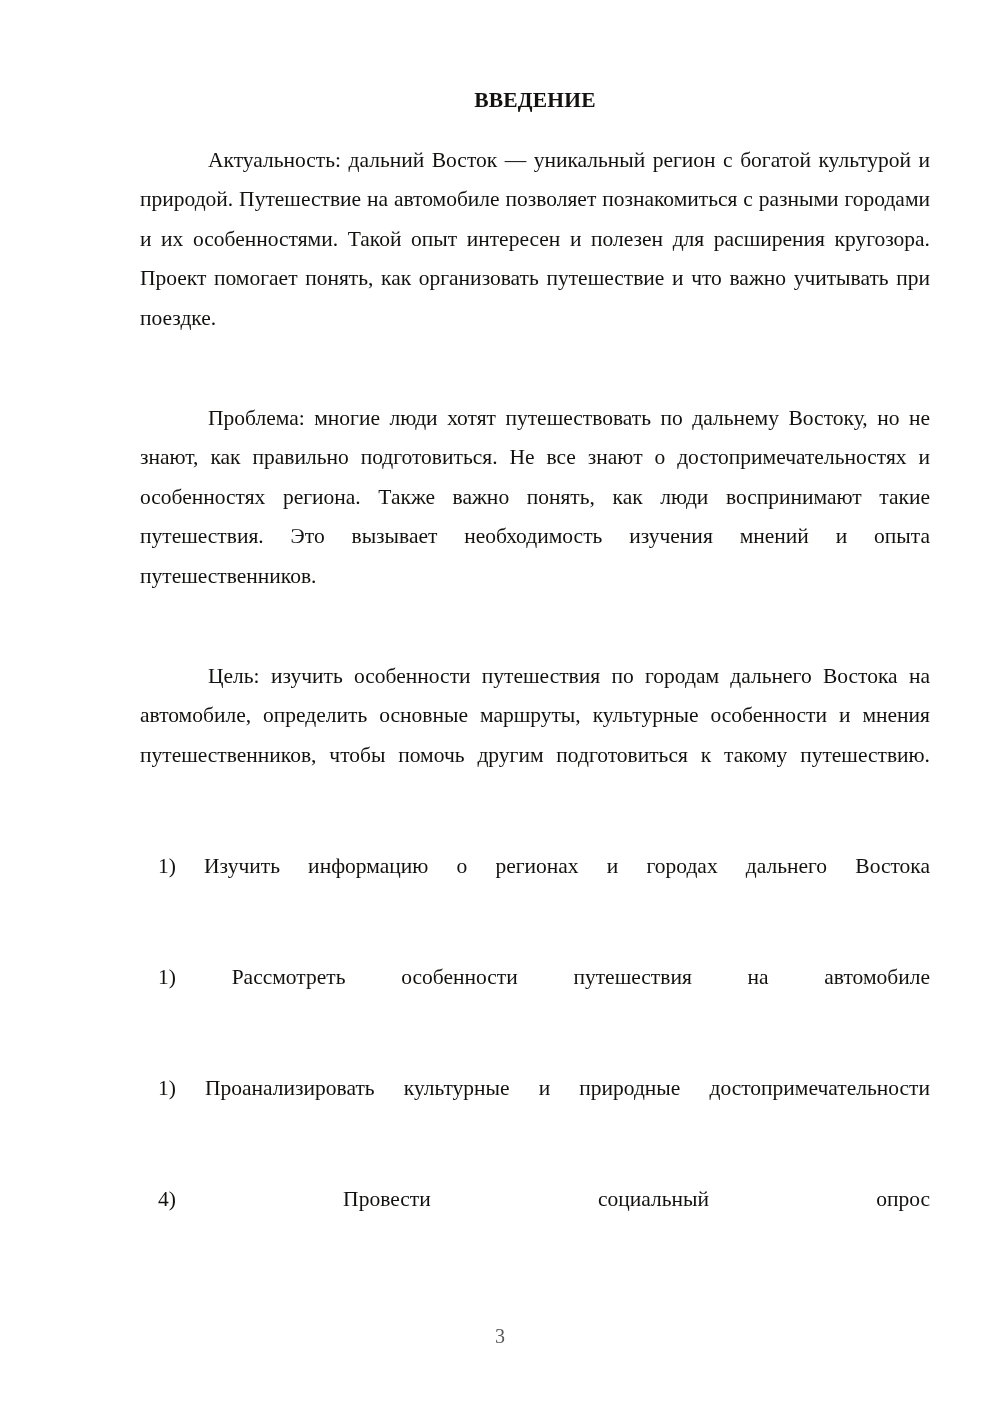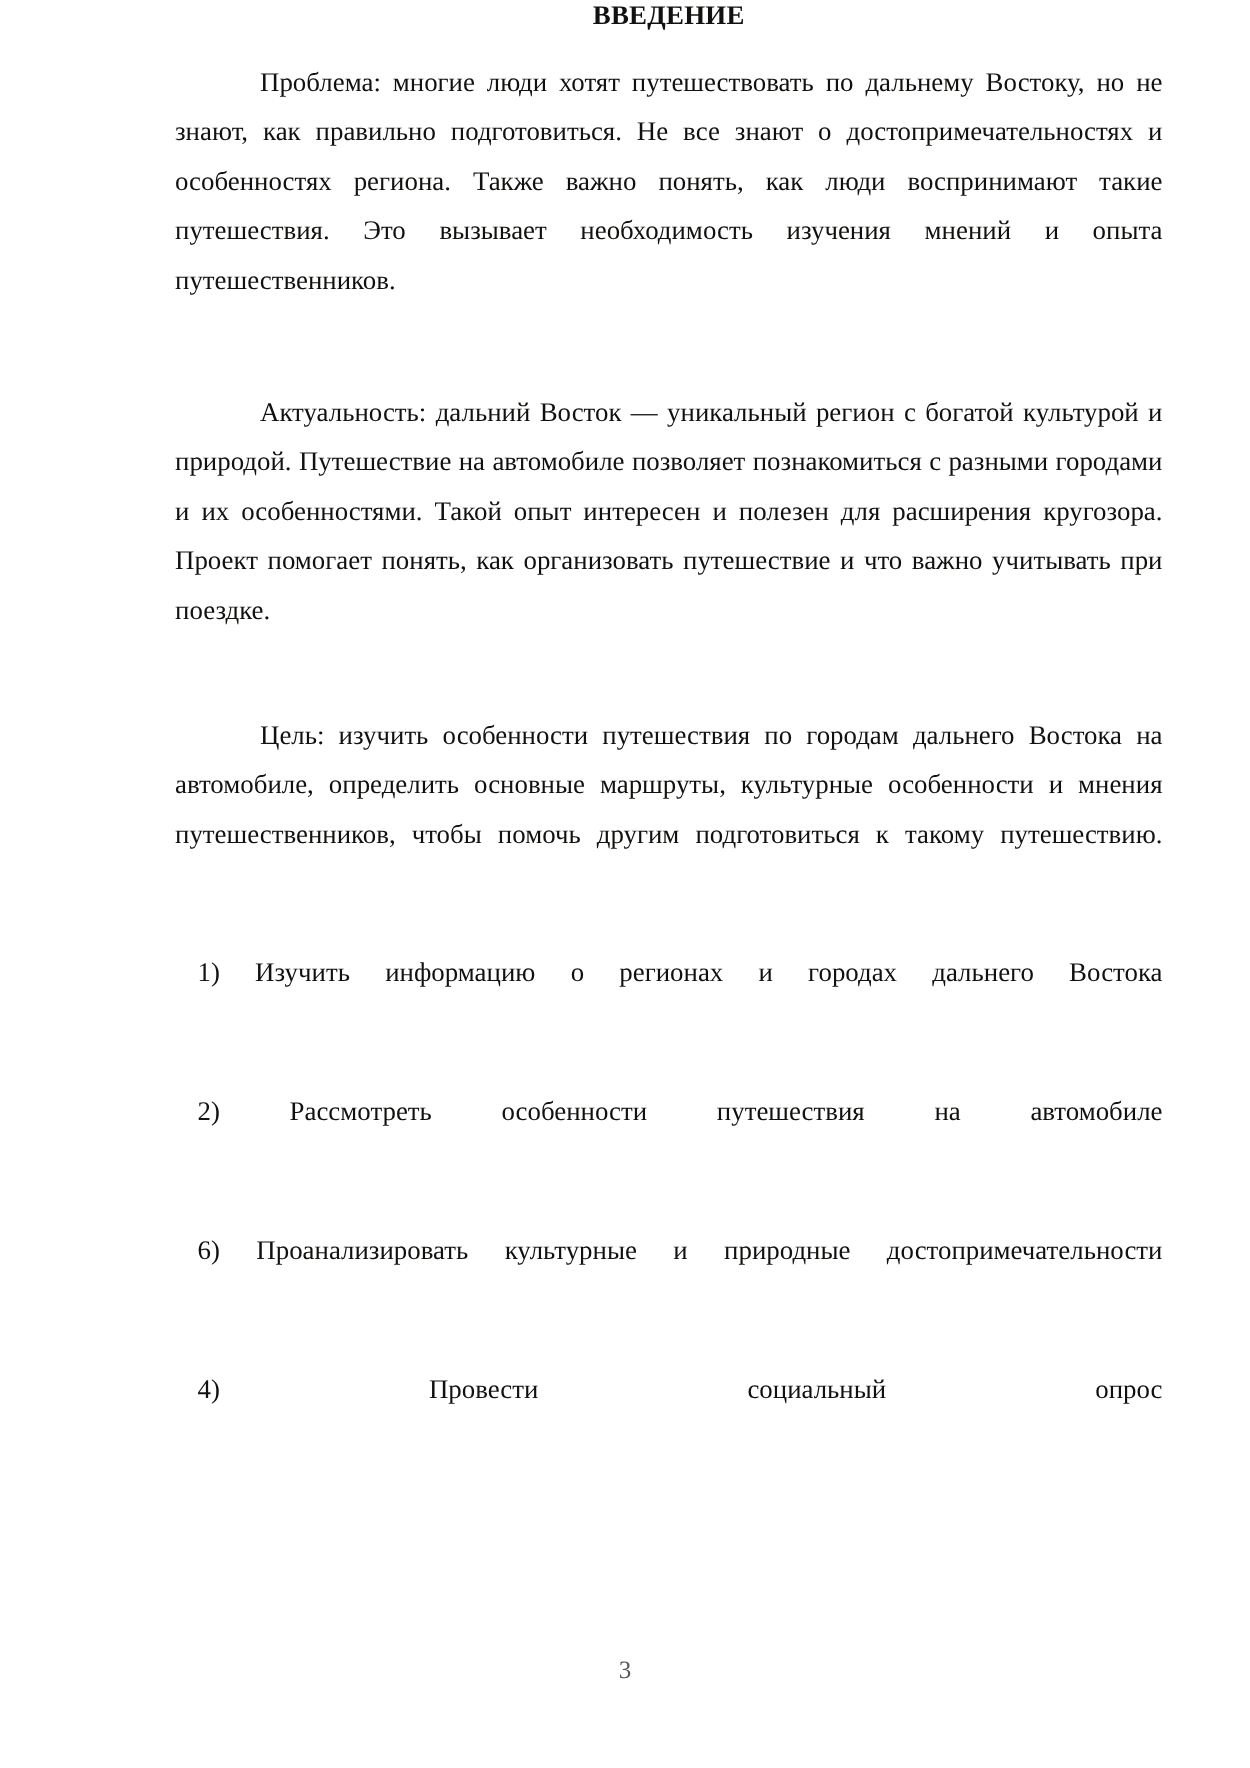--- a/index.html
+++ b/index.html
@@ -23,20 +23,21 @@
     left: 140px;
     top: 0;
     width: 790px;
   }
   .doc-title {
     font-size: 21.5px;
     font-weight: bold;
     text-align: center;
     letter-spacing: 0.2px;
     margin: 0;
+    padding-top: 88px;
     line-height: 1.2;
   }
   .para {
     font-size: 21.5px;
     line-height: 39.5px;
     text-align: justify;
     text-justify: inter-word;
     margin: 0;
     hyphens: none;
   }
@@ -74,32 +75,32 @@
 </style>
 </head>
 <body>
 
 <div class="page">
 
   <div class="content">
 
     <h1 class="doc-title">ВВЕДЕНИЕ</h1>
 
+    <p class="para indent para-first">Актуальность: дальний Восток — уникальный регион с богатой культурой и природой. Путешествие на автомобиле позволяет познакомиться с разными городами и их особенностями. Такой опыт интересен и полезен для расширения кругозора. Проект помогает понять, как организовать путешествие и что важно учитывать при поездке.</p>
+
     <p class="para indent spaced">Проблема: многие люди хотят путешествовать по дальнему Востоку, но не знают, как правильно подготовиться. Не все знают о достопримечательностях и особенностях региона. Также важно понять, как люди воспринимают такие путешествия. Это вызывает необходимость изучения мнений и опыта путешественников.</p>
-
-    <p class="para indent para-first">Актуальность: дальний Восток — уникальный регион с богатой культурой и природой. Путешествие на автомобиле позволяет познакомиться с разными городами и их особенностями. Такой опыт интересен и полезен для расширения кругозора. Проект помогает понять, как организовать путешествие и что важно учитывать при поездке.</p>
 
     <p class="para indent spaced">Цель: изучить особенности путешествия по городам дальнего Востока на автомобиле, определить основные маршруты, культурные особенности и мнения путешественников, чтобы помочь другим подготовиться к такому путешествию.</p>
 
 
     <p class="para list-item spaced-sm">1) Изучить информацию о регионах и городах дальнего Востока</p>
 
-    <p class="para list-item spaced-sm">2) Рассмотреть особенности путешествия на автомобиле</p>
+    <p class="para list-item spaced-sm">1) Рассмотреть особенности путешествия на автомобиле</p>
 
-    <p class="para list-item spaced-sm">6) Проанализировать культурные и природные достопримечательности</p>
+    <p class="para list-item spaced-sm">1) Проанализировать культурные и природные достопримечательности</p>
 
     <p class="para list-item spaced-sm">4) Провести социальный опрос</p>
 
 
   </div>
 
   <div class="page-number">3</div>
 
 </div>
 

